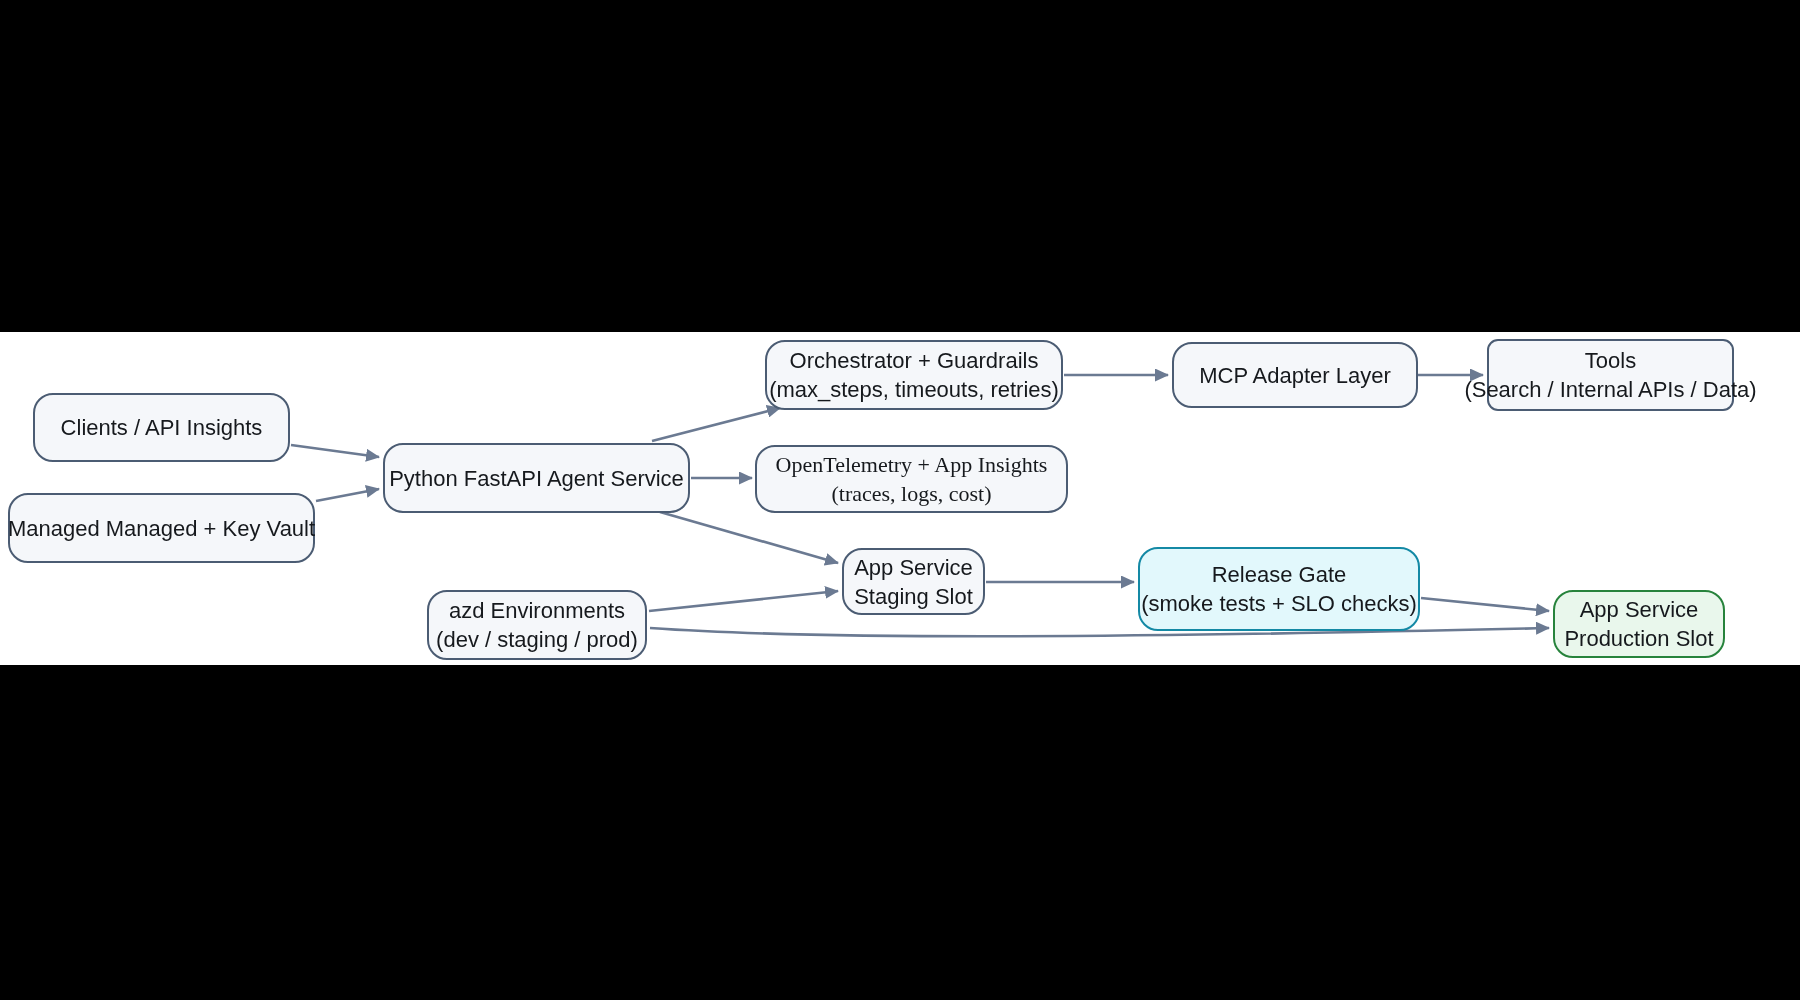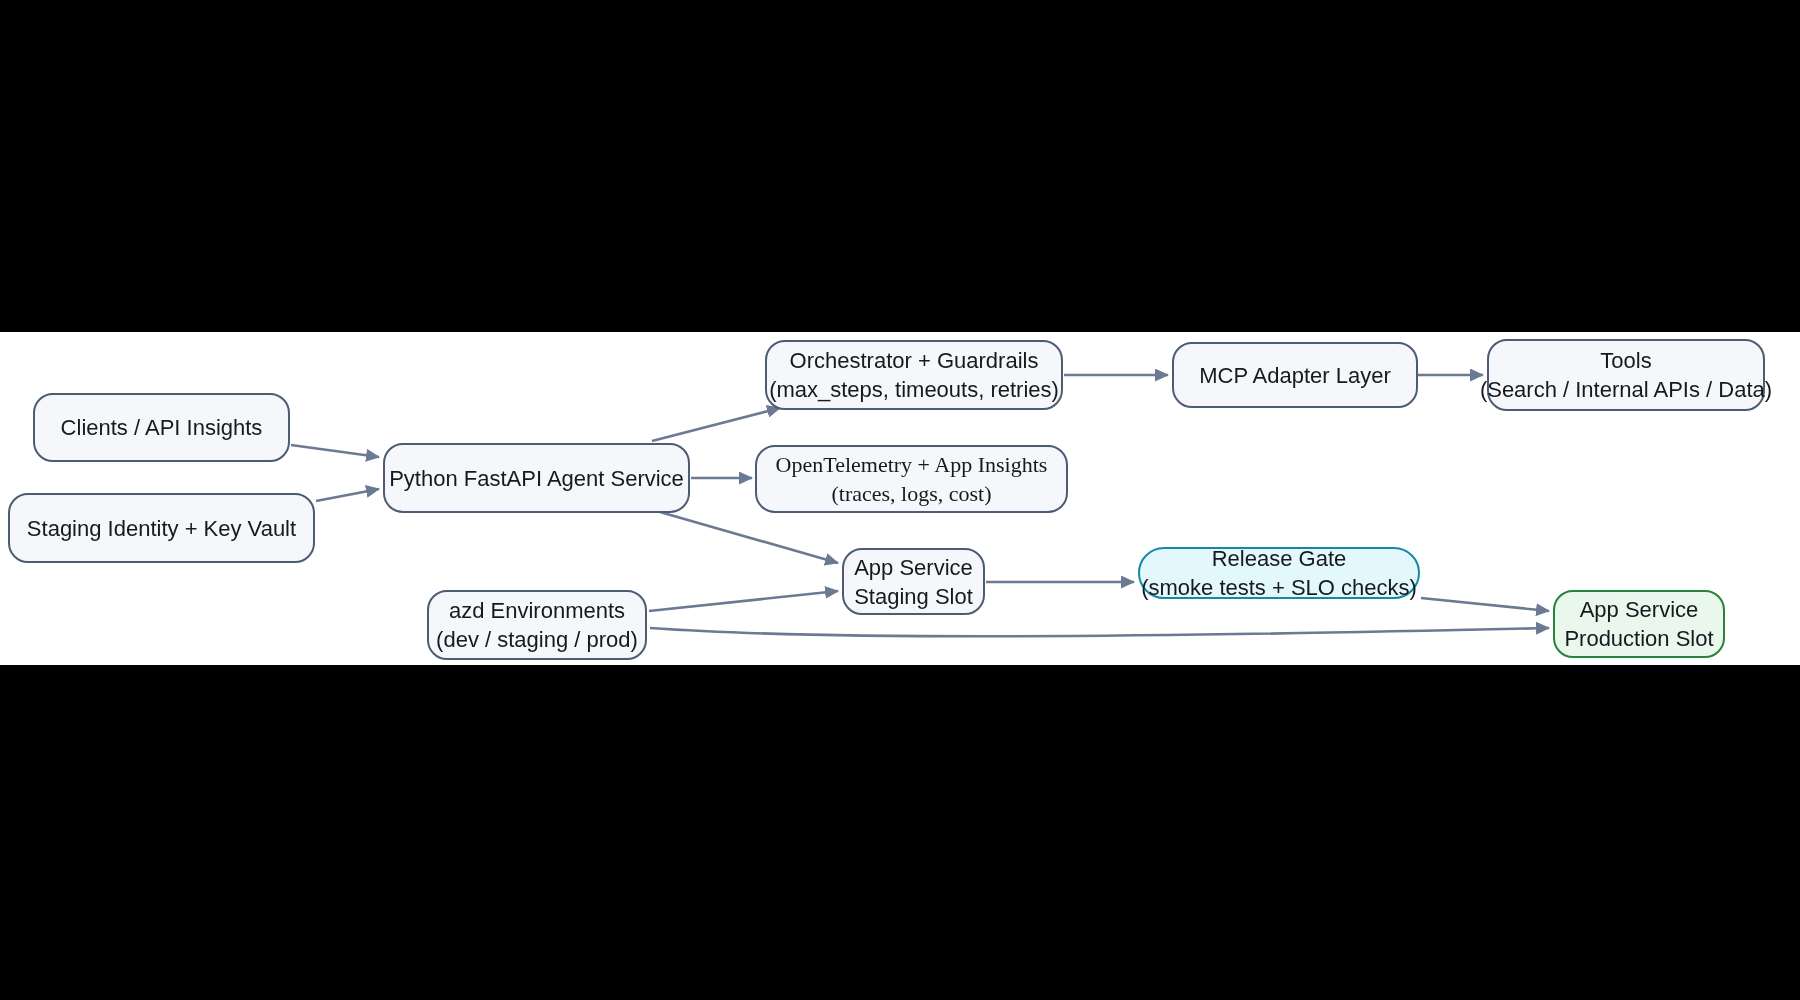--- a/index.html
+++ b/index.html
@@ -30,24 +30,24 @@
     z-index:2;
   }
   .node--release{background:#e2f8fc;border-color:#1489a5;}
   .node--production{background:#e9f7ec;border-color:#27833c;}
   .n-clients{left:33px;top:393px;width:257px;height:69px;}
   .n-managed{left:8px;top:493px;width:307px;height:70px;}
   .n-fastapi{left:383px;top:443px;width:307px;height:70px;}
   .n-orchestrator{left:765px;top:340px;width:298px;height:70px;}
   .n-otel{left:755px;top:445px;width:313px;height:68px;font-family:Liberation Serif, serif;}
   .n-mcp{left:1172px;top:342px;width:246px;height:66px;}
-  .n-tools{left:1487px;top:339px;width:278px;height:72px;}
+  .n-tools{left:1487px;top:339px;width:247px;height:72px;border-radius:11px;}
   .n-staging{left:842px;top:548px;width:143px;height:67px;}
   .n-azd{left:427px;top:590px;width:220px;height:70px;}
-  .n-release{left:1138px;top:547px;width:282px;height:52px;border-radius:30px;}
+  .n-release{left:1138px;top:547px;width:282px;height:84px;}
   .n-production{left:1553px;top:590px;width:172px;height:68px;}
 </style>
 </head>
 <body>
 
 <div class="canvas">
   <div class="band"></div>
 
   <svg class="edges" width="1800" height="1000" viewBox="0 0 1800 1000" fill="none" xmlns="http://www.w3.org/2000/svg">
     <defs>
@@ -68,21 +68,21 @@
       <path marker-end="url(#arrow)" d="M 649 611 L 838 591"></path>
       <path marker-end="url(#arrow)" d="M 650 628 C 820 640, 1120 638, 1549 628"></path>
     </g>
   </svg>
 
   <div class="node n-clients">
     <span>Clients / API Insights</span>
   </div>
 
   <div class="node n-managed">
-    <span>Staging Identity + Key Vault</span>
+    <span>Managed Managed + Key Vault</span>
   </div>
 
   <div class="node n-fastapi">
     <span>Python FastAPI Agent Service</span>
   </div>
 
   <div class="node n-orchestrator">
     <span>Orchestrator + Guardrails</span>
     <span>(max_steps, timeouts, retries)</span>
   </div>

